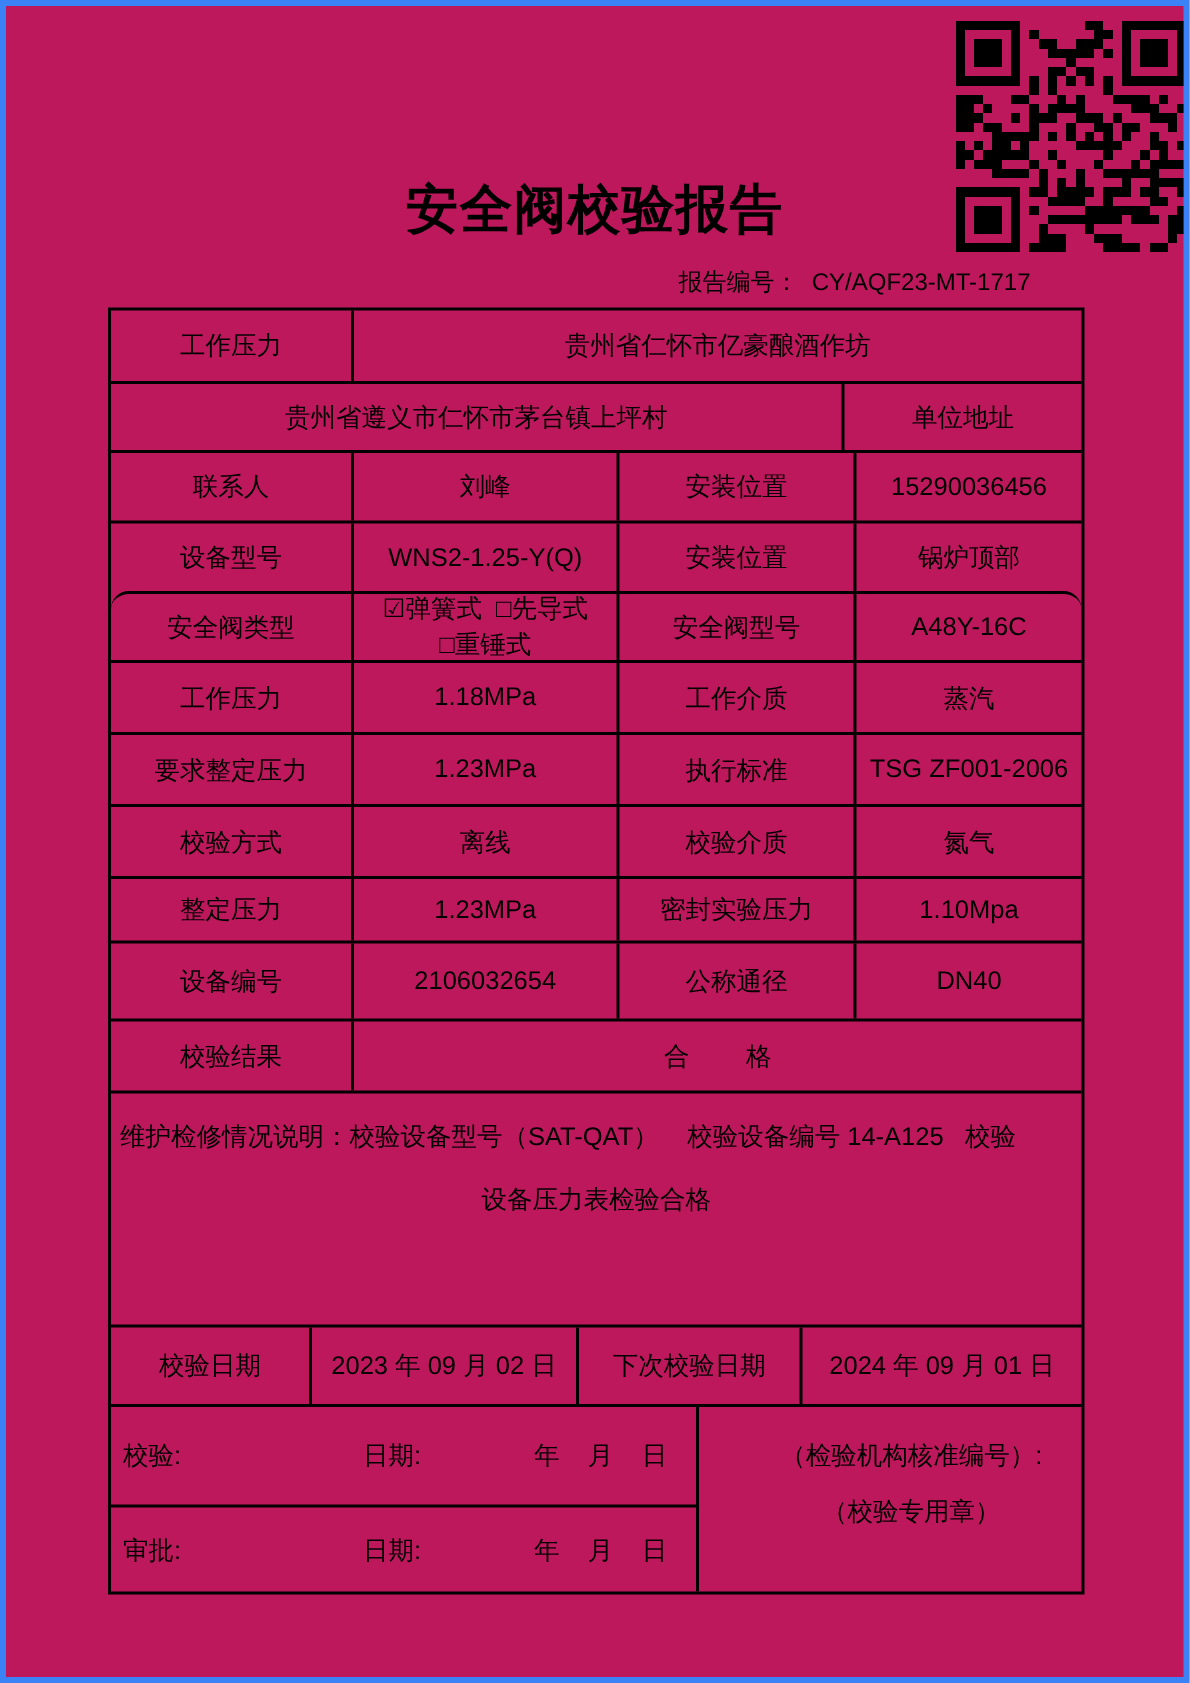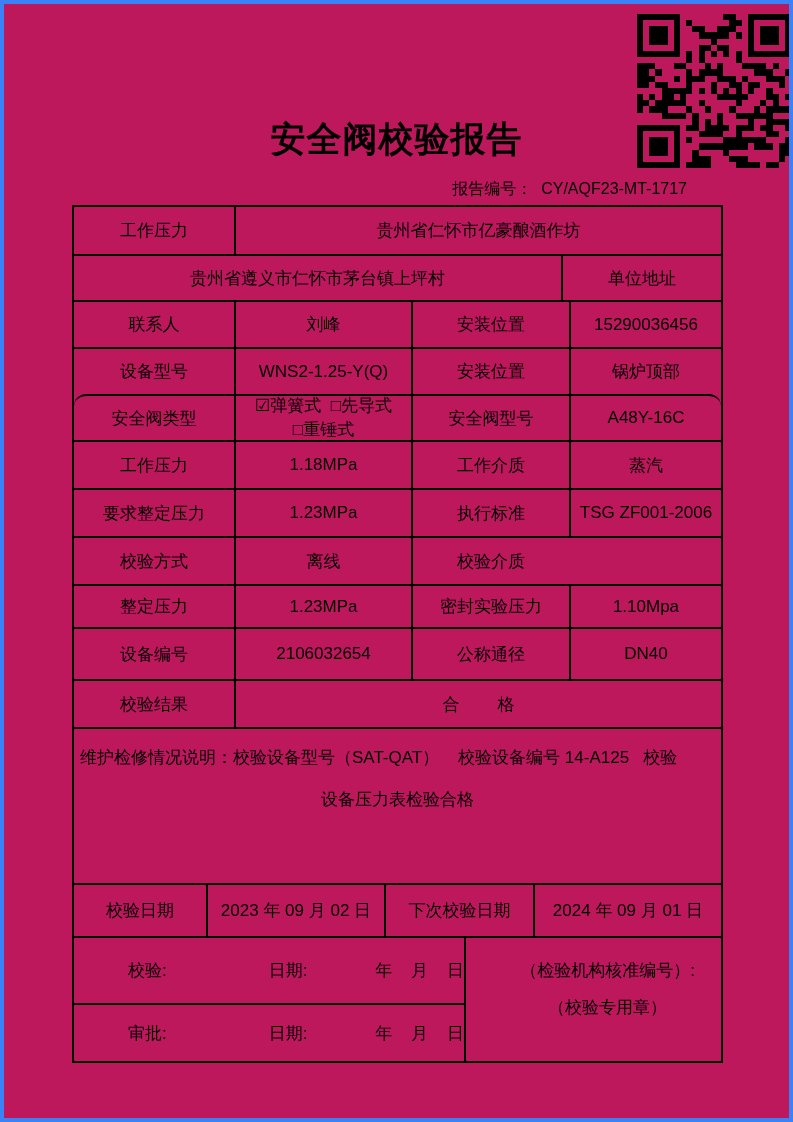--- a/index.html
+++ b/index.html
@@ -61,21 +61,21 @@
     padding:8px 6px 0 6px;box-sizing:border-box;
     font-size:17px;
   }
   .m-line1{white-space:pre;text-align:left;line-height:42px;}
   .m-line2{text-align:center;line-height:42px;}
   .s-left{flex:0 0 390px;border-left:none;display:flex;flex-direction:column;align-items:stretch;justify-content:stretch;padding:0;box-sizing:border-box;}
   .s-right{flex:1;border-left:2px solid #000;box-sizing:border-box;display:flex;flex-direction:column;align-items:center;justify-content:flex-start;padding-top:14px;font-size:17px;line-height:37px;white-space:pre;padding-left:28px;}
   .sig-row{display:flex;align-items:center;padding-left:8px;box-sizing:border-box;font-size:17px;white-space:pre;}
   .sig-row1{height:67px;border-bottom:2px solid #000;}
   .sig-row2{flex:1;}
-  .sig-who{display:inline-block;width:160px;text-align:left;margin-left:46px;}
+  .sig-who{display:inline-block;width:160px;text-align:left;}
   .sig-date{display:inline-block;width:62px;text-align:left;}
   .sig-ymd{display:inline-block;margin-left:52px;}
 </style>
 </head>
 <body>
 
 <div class="page">
 
   <svg class="qr" id="qr" viewBox="0 0 25 25" shape-rendering="crispEdges">
       <rect x="0" y="0" width="1" height="1" fill="#000"></rect>
@@ -437,20 +437,21 @@
       <div class="cell c1">要求整定压力</div>
       <div class="cell c2">1.23MPa</div>
       <div class="cell c3">执行标准</div>
       <div class="cell c4">TSG ZF001-2006</div>
     </div>
 
     <div class="row h45">
       <div class="cell c1">校验方式</div>
       <div class="cell c2">离线</div>
       <div class="cell c3">校验介质</div>
+      <div class="cell c4">氮气</div>
     </div>
 
     <div class="row h43">
       <div class="cell c1">整定压力</div>
       <div class="cell c2">1.23MPa</div>
       <div class="cell c3">密封实验压力</div>
       <div class="cell c4">1.10Mpa</div>
     </div>
 
     <div class="row h44">

